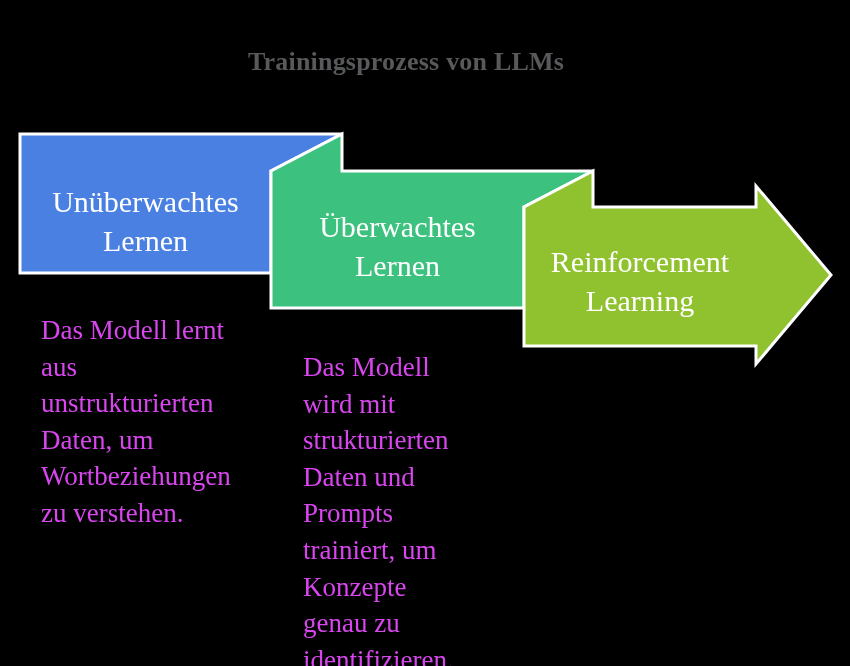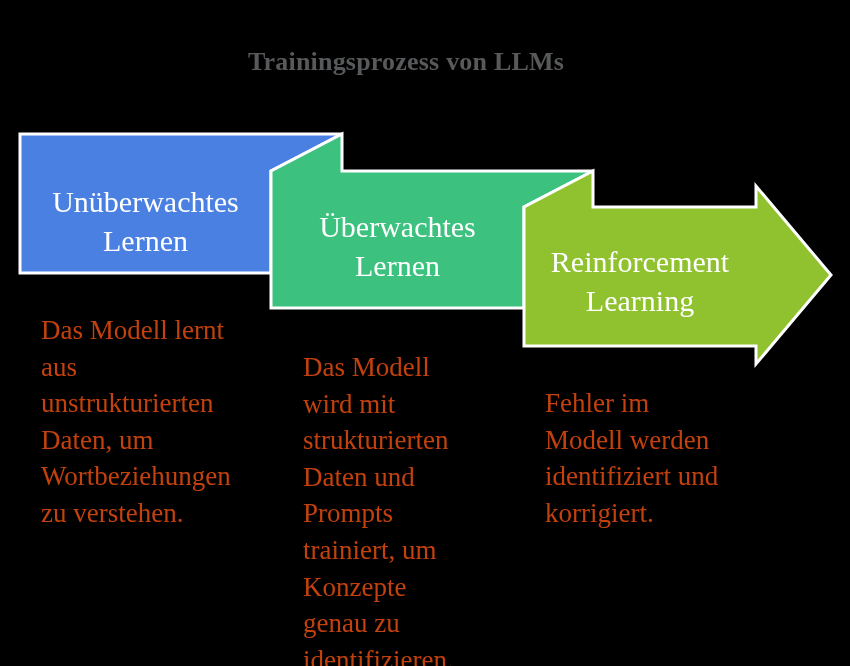--- a/index.html
+++ b/index.html
@@ -42,21 +42,21 @@
     color: #FFFFFF;
     font-size: 30px;
     line-height: 39px;
     white-space: pre-line;
   }
   .label-1 { left: 20px;  top: 128px; width: 251px; height: 138px; }
   .label-2 { left: 271px; top: 148px; width: 253px; height: 148px; }
   .label-3 { left: 524px; top: 188px; width: 232px; height: 138px; }
   .stage-desc {
     position: absolute;
-    color: #c2410c;
+    color: #d946ef;
     font-size: 27px;
     line-height: 36.6px;
     white-space: pre-line;
   }
   .desc-1 { left: 41px;  top: 288px; width: 250px; }
   .desc-2 { left: 303px; top: 325px; width: 240px; }
   .desc-3 { left: 545px; top: 361px; width: 270px; }
 </style>
 </head>
 <body>
@@ -93,18 +93,14 @@
   <div class="stage-desc desc-2">Das Modell
 wird mit
 strukturierten
 Daten und
 Prompts
 trainiert, um
 Konzepte
 genau zu
 identifizieren.</div>
 
-  <div class="stage-desc desc-3">Fehler im
-Modell werden
-identifiziert und
-korrigiert.</div>
 
 </div>
 
 </body></html>

